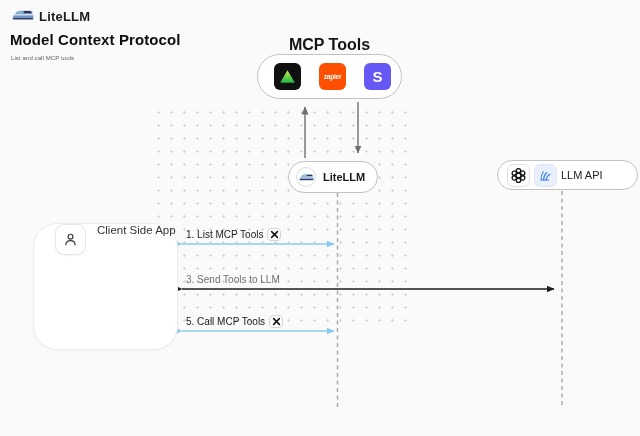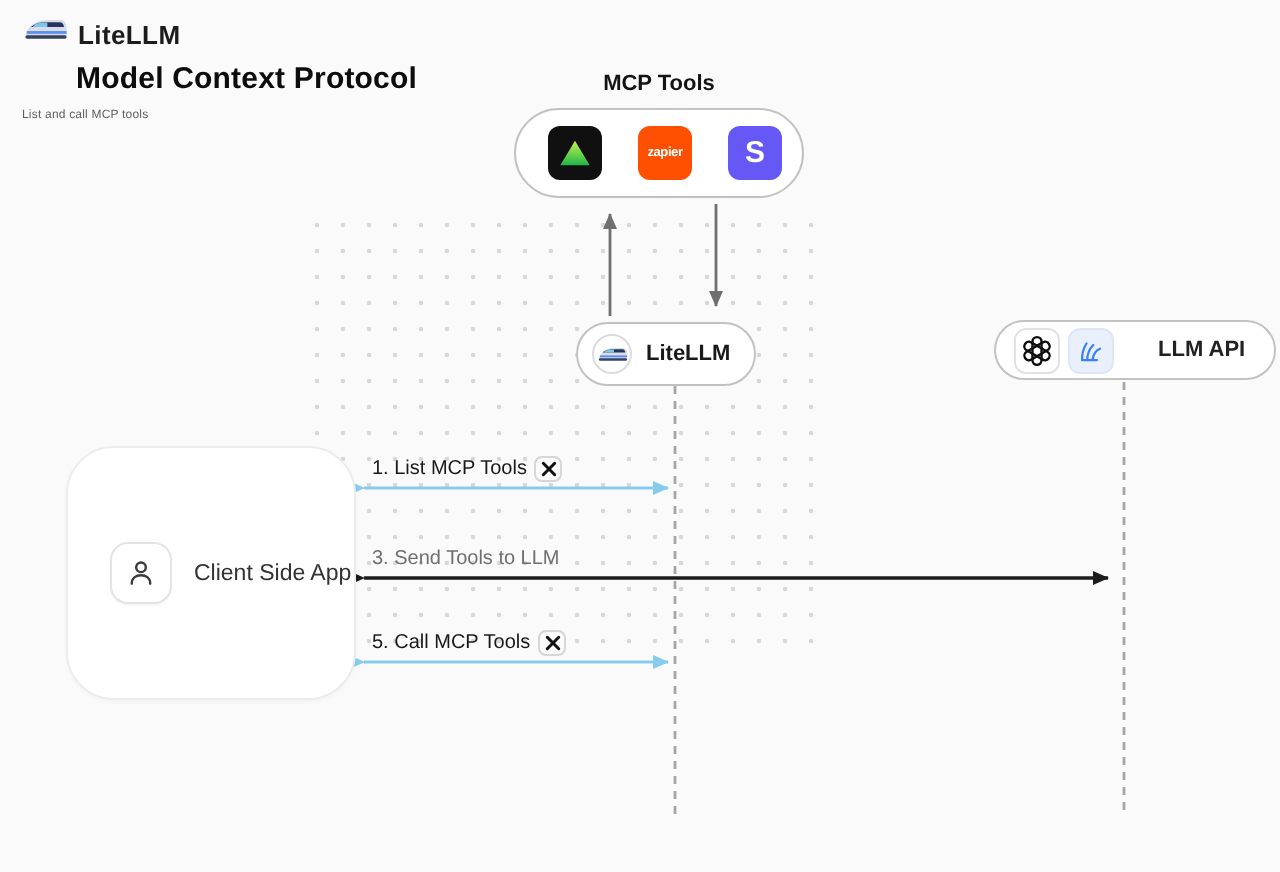--- a/index.html
+++ b/index.html
@@ -17,25 +17,25 @@
   
   .dot-grid {
     left:152px; top:106px; width:258px; height:216px;
     background-image: radial-gradient(circle, #d7d7d7 1px, transparent 1.3px);
     background-size: 13px 13px;
   }
 
   
   .brand-row { left:12px; top:7px; display:flex; align-items:center; gap:5px; }
   .brand-name { font-size:13px; font-weight:700; color:#1c1c1c; letter-spacing:.2px; }
-  .page-title { left:10px; top:31px; font-size:15px; font-weight:700; color:#0d0d0d; letter-spacing:.1px;margin-left:28px; }
+  .page-title { left:10px; top:31px; font-size:15px; font-weight:700; color:#0d0d0d; letter-spacing:.1px; }
   .page-subtitle { left:11px; top:55px; font-size:6px; color:#5f5f5f; letter-spacing:.1px; }
 
   
-  .mcp-label { left:257px; top:36px; width:145px; text-align:center; font-size:11px; font-weight:600; color:#141414; }
+  .mcp-label { left:257px; top:36px; width:145px; text-align:center; font-size:16px; font-weight:600; color:#141414; }
   .mcp-box {
     left:257px; top:54px; width:145px; height:45px;
     background:#fff; border:1px solid #c2c2c2; border-radius:22.5px;
     display:flex; align-items:center; padding:0 16px; gap:18px;
   }
   .tool-tile { width:27px; height:27px; border-radius:6px; display:flex; align-items:center; justify-content:center; flex:0 0 auto; }
   .tile-dark { background:#101010; }
   .tile-zapier { background:#ff4f00; }
   .tile-stripe { background:#6558f5; }
   .zapier-word { color:#fff; font-size:6.5px; font-weight:700; letter-spacing:-.2px; }
@@ -47,28 +47,28 @@
   }
   .litellm-pill { left:288px; top:161px; width:90px; height:32px; border-radius:16px; padding-left:7px; gap:7px; }
   .litellm-chip { width:20px; height:20px; border-radius:50%; border:1px solid #dcdcdc; background:#fff;
                   display:flex; align-items:center; justify-content:center; }
   .litellm-name { font-size:11px; font-weight:700; color:#191919; }
 
   .llm-pill { left:497px; top:160px; width:141px; height:30px; border-radius:15px; padding-left:9px; gap:4px; }
   .provider-chip { width:23px; height:23px; border-radius:6px; display:flex; align-items:center; justify-content:center; flex:0 0 auto; }
   .openai-chip { background:#fff; border:1px solid #e2e2e2; }
   .blue-chip { background:#e9f0fc; border:1px solid #dde7f8; }
-  .llm-name { font-size:11px; font-weight:700; color:#222; margin-left:18px; }
+  .llm-name { font-size:11px; font-weight:400; color:#222; margin-left:0; }
 
   
   .client-box {
     left:33px; top:223px; width:145px; height:127px;
     background:#fff; border:1px solid #ececec; border-radius:24px;
     box-shadow:0 1px 2px rgba(0,0,0,.03);
-    display:flex; align-items:center; padding-left:21px; gap:11px;
+    display:flex; align-items:flex-start; padding-left:21px; gap:11px;
   }
   .person-chip { width:31px; height:31px; border-radius:9px; border:1px solid #e4e4e4; background:#fff;
                  display:flex; align-items:center; justify-content:center; flex:0 0 auto;
                  box-shadow:0 1px 1px rgba(0,0,0,.04); }
   .client-name { font-size:11.5px; font-weight:500; color:#333; }
 
   
   .edge-label { display:flex; align-items:center; gap:4px; font-size:10px;justify-content:flex-end; }
   .edge-label-1 { left:186px; top:228px; color:#191919; font-weight:500; }
   .edge-label-2 { left:186px; top:274px; color:#6f6f6f; font-weight:400; }

